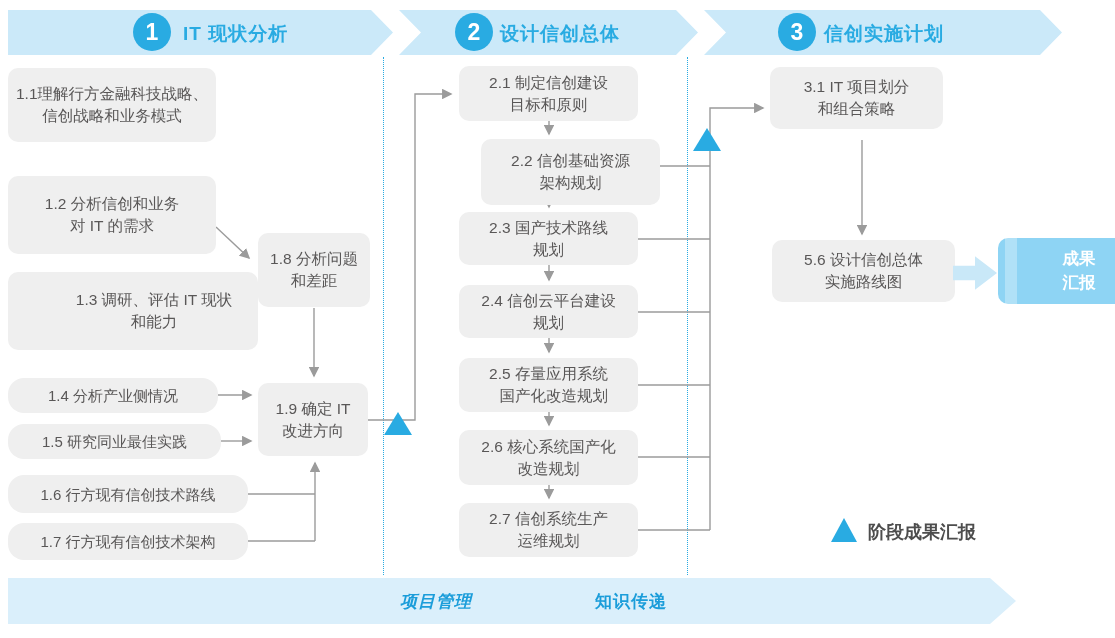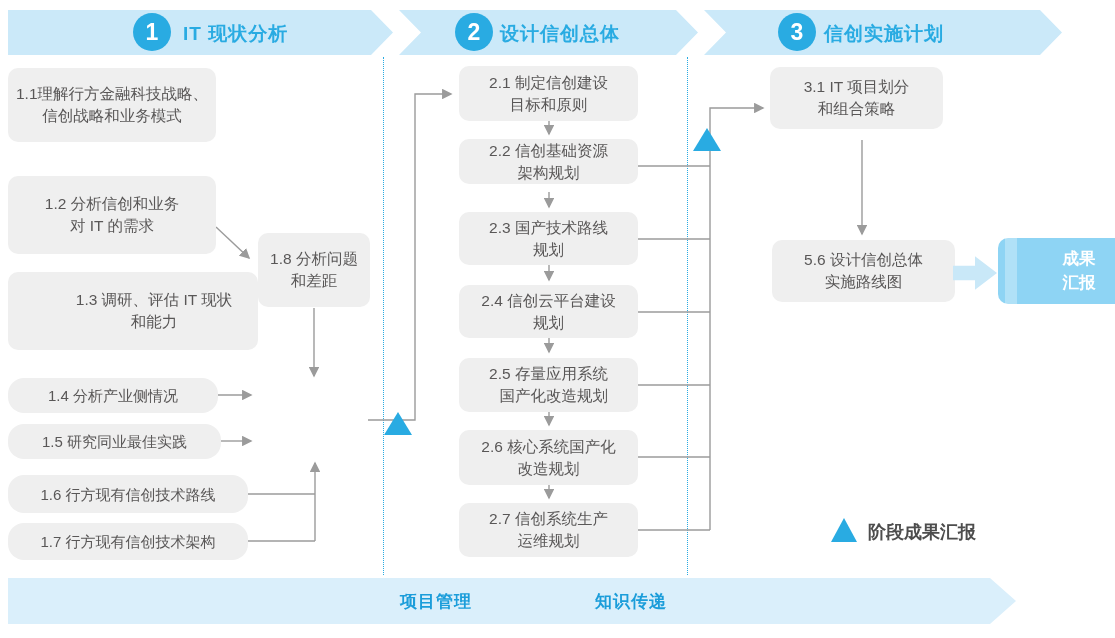--- a/index.html
+++ b/index.html
@@ -106,24 +106,26 @@
   <div class="box" style="left:8px;top:176px;width:208px;height:78px;">1.2 分析信创和业务
 对 IT 的需求</div>
   <div class="box" style="left:8px;top:272px;width:208px;height:78px;padding-left:42px;">1.3 调研、评估 IT 现状
 和能力</div>
   <div class="box box-sm" style="left:8px;top:378px;width:210px;height:35px;">1.4 分析产业侧情况</div>
   <div class="box box-sm" style="left:8px;top:424px;width:213px;height:35px;">1.5 研究同业最佳实践</div>
   <div class="box box-sm" style="left:8px;top:475px;width:240px;height:38px;">1.6 行方现有信创技术路线</div>
   <div class="box box-sm" style="left:8px;top:523px;width:240px;height:37px;">1.7 行方现有信创技术架构</div>
   <div class="box" style="left:258px;top:233px;width:112px;height:74px;">1.8 分析问题
 和差距</div>
+  <div class="box" style="left:258px;top:383px;width:110px;height:73px;">1.9 确定 IT
+改进方向</div>
 
   <div class="box" style="left:459px;top:66px;width:179px;height:55px;">2.1 制定信创建设
 目标和原则</div>
-  <div class="box" style="left:459px;top:139px;width:179px;height:45px;">2.2 信创基础资源
+  <div class="box" style="left:481px;top:139px;width:179px;height:66px;">2.2 信创基础资源
 架构规划</div>
   <div class="box" style="left:459px;top:212px;width:179px;height:53px;">2.3 国产技术路线
 规划</div>
   <div class="box" style="left:459px;top:285px;width:179px;height:53px;">2.4 信创云平台建设
 规划</div>
   <div class="box" style="left:459px;top:358px;width:179px;height:54px;text-align:right;">2.5 存量应用系统
 国产化改造规划</div>
   <div class="box" style="left:459px;top:430px;width:179px;height:55px;">2.6 核心系统国产化
 改造规划</div>
   <div class="box" style="left:459px;top:503px;width:179px;height:54px;">2.7 信创系统生产
@@ -141,16 +143,16 @@
   <div class="deliverable">
     <div class="stripe"></div>
     <span>成果
 汇报</span>
   </div>
 
   <div class="legend-tri"></div>
   <div class="legend-label">阶段成果汇报</div>
 
   <div class="bottom-banner"></div>
-  <div class="bottom-item" style="left:400px;">项目管理</div>
+  <div class="bottom-item" style="left:400px;font-style:italic;">项目管理</div>
   <div class="bottom-item" style="left:595px;">知识传递</div>
 
 </div>
 
 </body></html>

